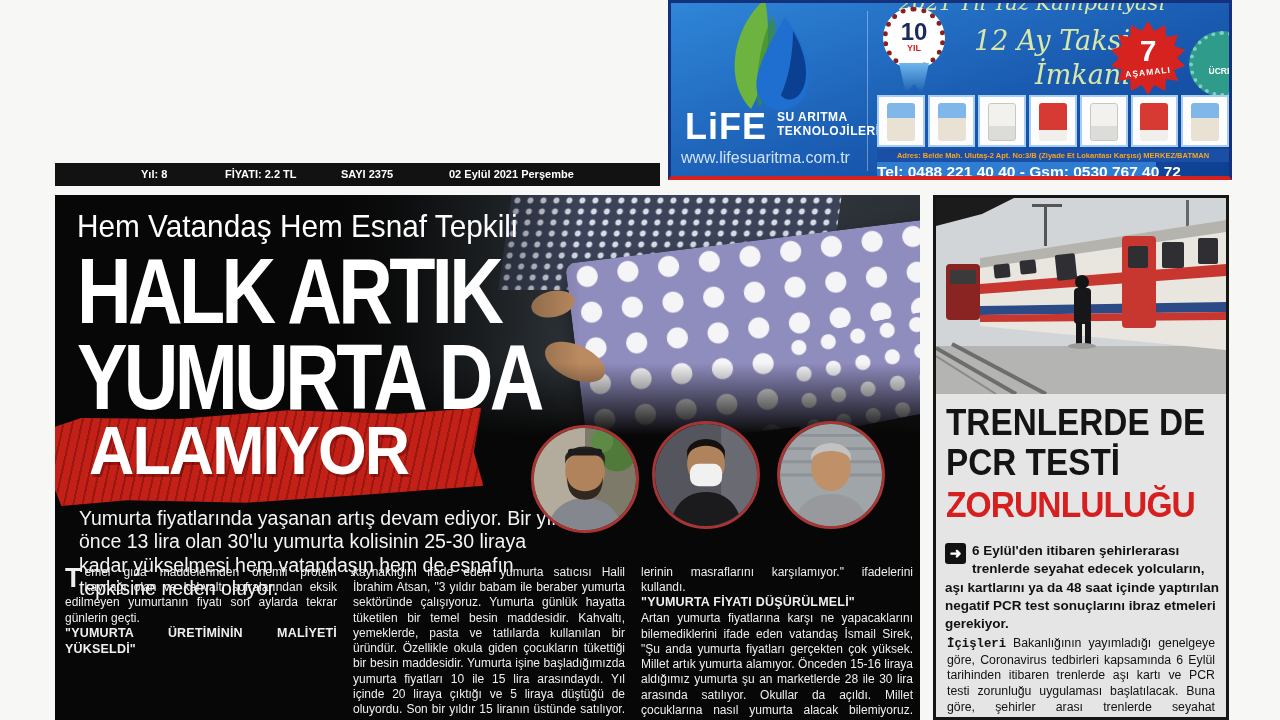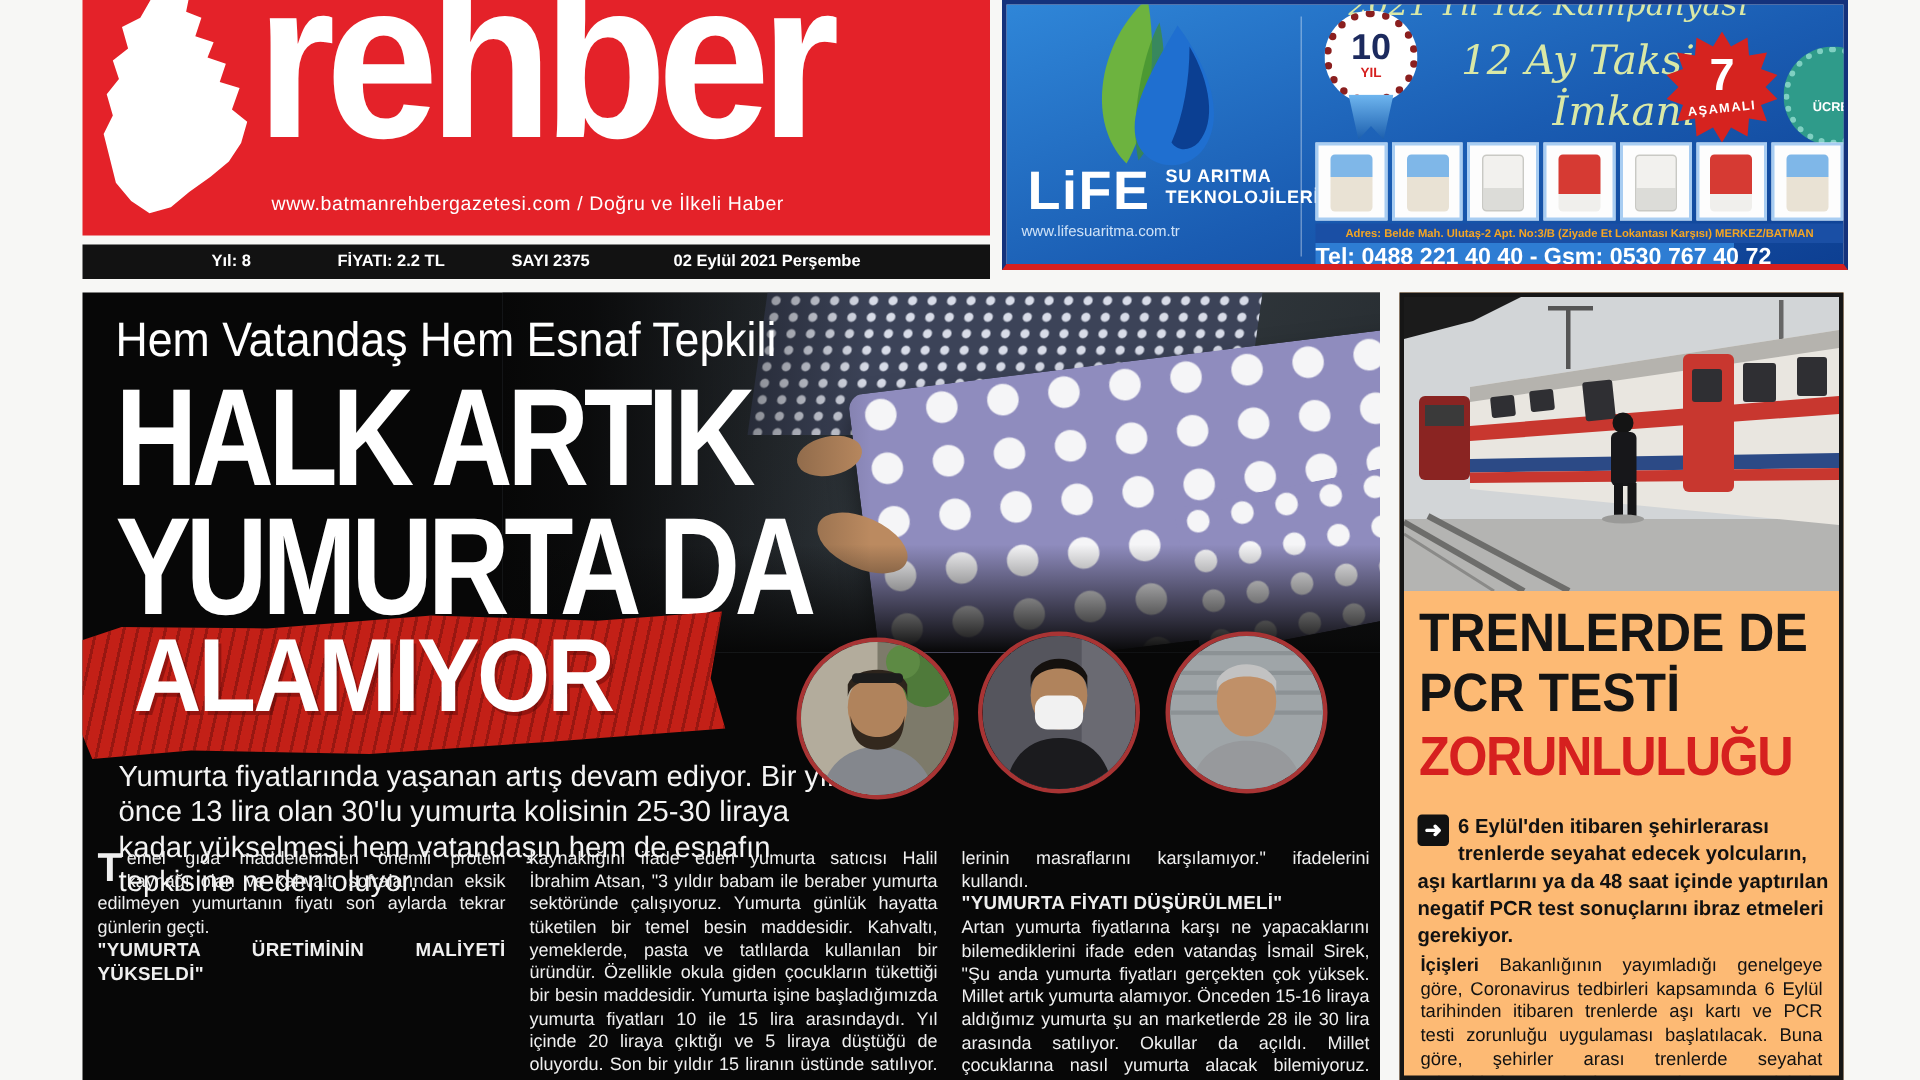--- a/index.html
+++ b/index.html
@@ -19,21 +19,21 @@
   .infobar span{position:absolute;top:5px;white-space:nowrap;}
   .ib1{left:86px}.ib2{left:170px}.ib3{left:286px}.ib4{left:394px}
 
   
   .ad{left:668px;top:0;width:564px;height:180px;background:linear-gradient(160deg,#2f86d8 0%,#1a5cb2 55%,#0d3f92 100%);
       border:3px solid #14327c;border-bottom:4px solid #d6201f;box-sizing:border-box;overflow:hidden;}
   .ad-divider{left:196px;top:8px;width:1px;height:160px;background:rgba(255,255,255,.35);}
   .life-logo{left:42px;top:-6px;width:120px;height:118px;}
   .life-word{left:14px;top:106px;font-size:36px;font-weight:700;color:#fff;letter-spacing:1px;line-height:1;}
   .life-sub{left:106px;top:108px;font-size:12px;font-weight:700;color:#fff;line-height:1.15;letter-spacing:.5px;}
-  .life-web{left:10px;top:146px;font-size:10px;color:#cfe2f7;}
+  .life-web{left:10px;top:146px;font-size:16px;color:#cfe2f7;}
   .ad-script{font-family:"DejaVu Serif",serif;font-style:italic;color:#d9e8a6;white-space:nowrap;}
   .campaign{left:228px;top:-12px;font-size:21px;}
   .taksit{left:276px;top:22px;font-size:27px;margin-left:27px;}
   .imkani{left:364px;top:56px;font-size:27px;}
   .medal{left:212px;top:4px;width:62px;height:62px;border-radius:50%;background:#fff;
          border:5px dotted #8a1f1f;box-sizing:border-box;text-align:center;}
   .medal .m10{font-size:24px;font-weight:800;color:#1c2a5e;line-height:1;margin-top:8px;}
   .medal .myil{font-size:9px;font-weight:800;color:#d6201f;line-height:1;}
   .ribbon{left:228px;top:60px;width:30px;height:30px;background:linear-gradient(180deg,#6fb6ef,#1c5fae);
           clip-path:polygon(0 0,100% 0,78% 100%,50% 70%,22% 100%);}
@@ -96,48 +96,41 @@
   .pt2{left:597px;top:226px;}
   .pt3{left:722px;top:226px;}
   .columns{left:8px;top:370px;width:850px;height:152px;overflow:hidden;}
   .col{position:absolute;top:0;width:272px;font-size:12px;line-height:1.27;color:#efefef;text-align:justify;}
   .c1{left:2px}.c2{left:290px}.c3{left:578px}
   .col p{margin:0;}
   .dropcap{float:left;font-size:27px;font-weight:700;line-height:.85;padding:2px 3px 0 0;}
   .colsub{font-weight:800;font-size:12.5px;letter-spacing:.2px;}
 
   
-  .side{left:933px;top:195px;width:296px;height:525px;background:#fdba74;border:3px solid #161616;
+  .side{left:933px;top:195px;width:296px;height:525px;background:#e5e5e5;border:3px solid #161616;
         box-sizing:border-box;overflow:hidden;}
   .train{left:0;top:0;width:290px;height:196px;}
   .sh{color:#141414;font-weight:600;letter-spacing:0;line-height:1;white-space:nowrap;
       transform:scale(.98,1.06);transform-origin:left top;font-size:34px;}
   .sh1{left:10px;top:206px;}
   .sh2{left:10px;top:246px;}
   .shred{left:10px;top:288px;font-size:35px;font-weight:800;color:#d6201f;letter-spacing:-1px;
          white-space:nowrap;transform:scale(.96,1.05);transform-origin:left top;line-height:1;}
   .lead{left:9px;top:344px;width:274px;font-size:13.5px;font-weight:700;line-height:1.36;color:#111;}
   .arrow-ic{float:left;width:21px;height:21px;background:#111;border-radius:3px;color:#fff;
             font-size:14px;line-height:21px;text-align:center;margin:1px 6px 2px 0;}
   .sbody{left:11px;top:438px;width:268px;height:82px;overflow:hidden;font-size:12.3px;line-height:1.28;
          color:#111;text-align:justify;}
-  .sbody b{font-weight:800;}
+  .sbody b{font-weight:800;font-family:Liberation Mono, monospace;}
 </style>
 </head>
 <body>
 
 <div class="page">
 
-  <div class="abs masthead">
-    <svg class="abs map" viewBox="0 0 110 150">
-      <path fill="#ffffff" d="M38,0 L62,0 L60,10 L70,14 L66,26 L78,30 L74,40 L86,44 L82,56 L95,60 L90,74 L100,82 L96,96 L88,108 L76,118 L62,128 L50,138 L36,142 L24,134 L14,122 L10,106 L6,90 L12,78 L8,64 L16,54 L12,42 L22,34 L18,20 L30,14 Z"></path>
-    </svg>
-    <div class="abs logo">rehber</div>
-    <div class="abs tagline">www.batmanrehbergazetesi.com / Doğru ve İlkeli Haber</div>
-  </div>
   <div class="abs infobar">
     <span class="ib1">Yıl: 8</span>
     <span class="ib2">FİYATI: 2.2 TL</span>
     <span class="ib3">SAYI 2375</span>
     <span class="ib4">02 Eylül 2021 Perşembe</span>
   </div>
 
   <div class="abs ad">
     <svg class="abs life-logo" viewBox="0 0 120 118">
       <path d="M38,112 C10,84 20,30 52,2 C58,34 56,80 38,112 Z" fill="#6db33f"></path>

